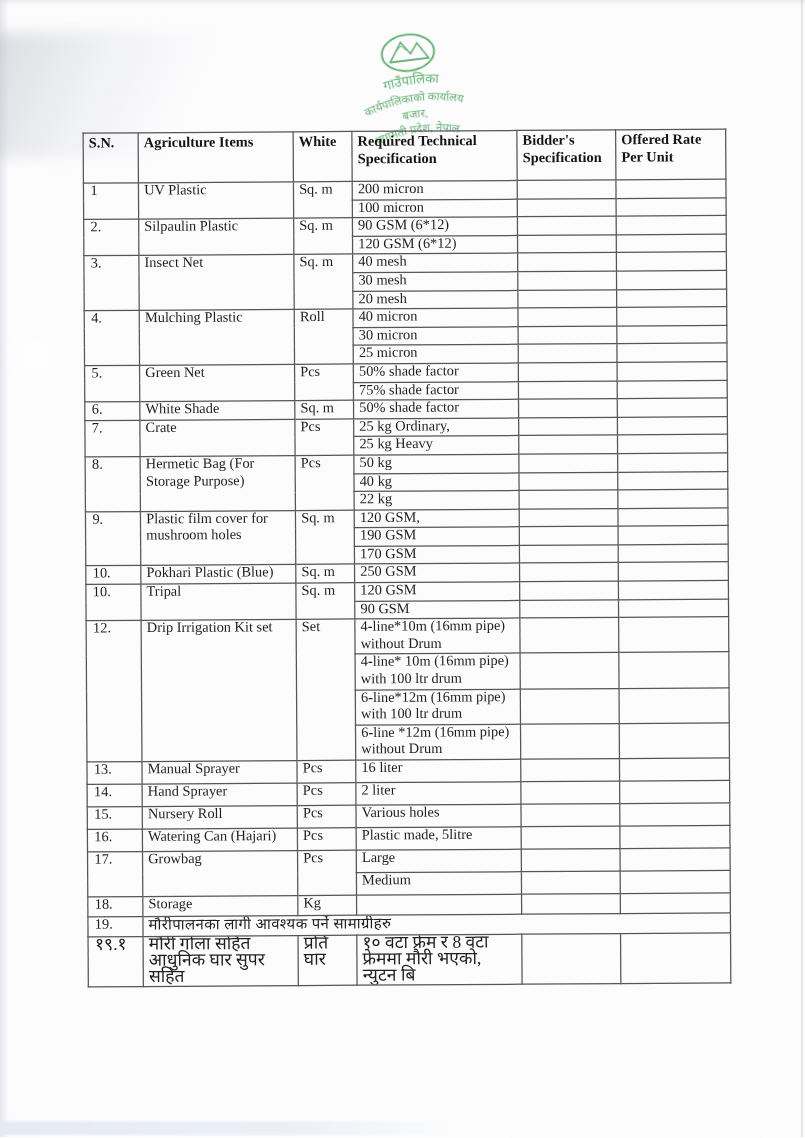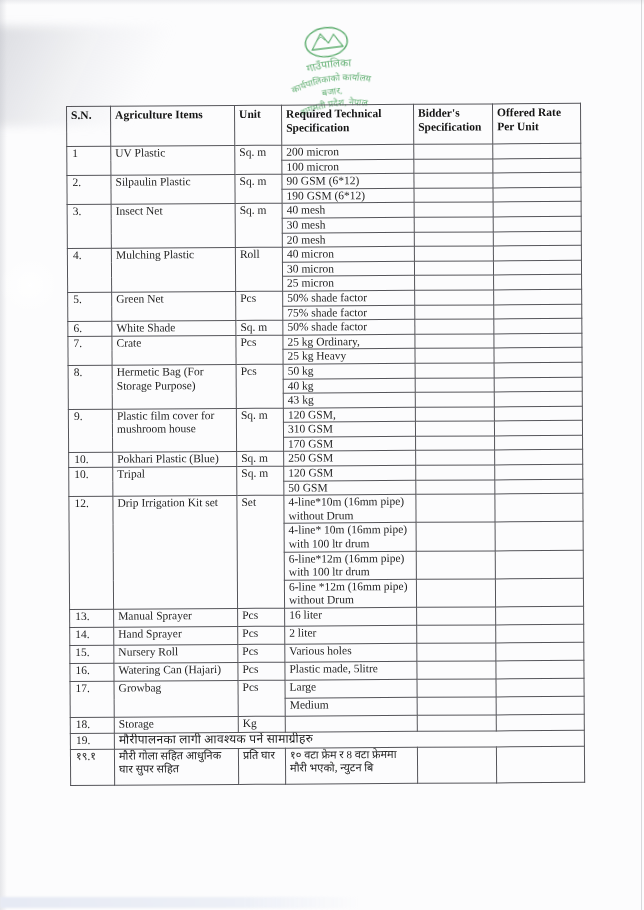--- a/index.html
+++ b/index.html
@@ -38,21 +38,21 @@
   }
   .spec-table th,.spec-table td{
     border:1px solid #55555a;vertical-align:top;
     padding:0 4px;font-size:11.5px;line-height:13.6px;
     overflow:hidden;word-wrap:break-word;
   }
   .spec-table thead tr{height:40px;}
   .spec-table th{text-align:left;font-weight:bold;padding-top:2px;color:#141414;}
   td.sn{padding-left:5px;}
   td.section-title{font-size:12px;letter-spacing:.3px;}
-  td.np{font-size:11px;line-height:13px;}
+  td.np{font-size:14px;line-height:13px;}
 </style>
 </head>
 <body>
 
 <div class="page">
 
   <div class="shadow-topleft"></div>
   <div class="edge-left"></div>
   <div class="edge-top"></div>
   <div class="edge-right"></div>
@@ -92,21 +92,21 @@
         <col style="width:124px">
         <col style="width:47px">
       <col style="width:132px">
         <col style="width:79px">
         <col style="width:88px">
     </colgroup>
     <thead>
       <tr>
         <th>S.N.</th>
         <th>Agriculture Items</th>
-        <th>Unit</th>
+        <th>White</th>
         <th>Required Technical Specification</th>
         <th>Bidder's Specification</th>
         <th>Offered Rate Per Unit</th>
       </tr>
     </thead>
     <tbody>
         <tr style="height: 14px;">
           <td class="sn" rowspan="2">1</td>
           <td class="item" rowspan="2">UV Plastic</td>
           <td class="unit" rowspan="2">Sq. m</td>
@@ -121,21 +121,21 @@
         </tr>
         <tr style="height: 14px;">
           <td class="sn" rowspan="2">2.</td>
           <td class="item" rowspan="2">Silpaulin Plastic</td>
           <td class="unit" rowspan="2">Sq. m</td>
           <td class="spec">90 GSM (6*12)</td>
           <td class="blank"></td>
           <td class="blank"></td>
         </tr>
         <tr style="height: 14px;">
-          <td class="spec">190 GSM (6*12)</td>
+          <td class="spec">120 GSM (6*12)</td>
           <td class="blank"></td>
           <td class="blank"></td>
         </tr>
         <tr style="height: 14px;">
           <td class="sn" rowspan="3">3.</td>
           <td class="item" rowspan="3">Insect Net</td>
           <td class="unit" rowspan="3">Sq. m</td>
           <td class="spec">40 mesh</td>
           <td class="blank"></td>
           <td class="blank"></td>
@@ -209,34 +209,34 @@
           <td class="spec">50 kg</td>
           <td class="blank"></td>
           <td class="blank"></td>
         </tr>
         <tr style="height: 14px;">
           <td class="spec">40 kg</td>
           <td class="blank"></td>
           <td class="blank"></td>
         </tr>
         <tr style="height: 14px;">
-          <td class="spec">43 kg</td>
+          <td class="spec">22 kg</td>
           <td class="blank"></td>
           <td class="blank"></td>
         </tr>
         <tr style="height: 14px;">
           <td class="sn" rowspan="3">9.</td>
-          <td class="item" rowspan="3">Plastic film cover for mushroom house</td>
+          <td class="item" rowspan="3">Plastic film cover for mushroom holes</td>
           <td class="unit" rowspan="3">Sq. m</td>
           <td class="spec">120 GSM,</td>
           <td class="blank"></td>
           <td class="blank"></td>
         </tr>
         <tr style="height: 14px;">
-          <td class="spec">310 GSM</td>
+          <td class="spec">190 GSM</td>
           <td class="blank"></td>
           <td class="blank"></td>
         </tr>
         <tr style="height: 14px;">
           <td class="spec">170 GSM</td>
           <td class="blank"></td>
           <td class="blank"></td>
         </tr>
         <tr style="height: 14px;">
           <td class="sn" rowspan="1">10.</td>
@@ -248,21 +248,21 @@
         </tr>
         <tr style="height: 14px;">
           <td class="sn" rowspan="2">10.</td>
           <td class="item" rowspan="2">Tripal</td>
           <td class="unit" rowspan="2">Sq. m</td>
           <td class="spec">120 GSM</td>
           <td class="blank"></td>
           <td class="blank"></td>
         </tr>
         <tr style="height: 14px;">
-          <td class="spec">50 GSM</td>
+          <td class="spec">90 GSM</td>
           <td class="blank"></td>
           <td class="blank"></td>
         </tr>
         <tr style="height: 14px;">
           <td class="sn" rowspan="4">12.</td>
           <td class="item" rowspan="4">Drip Irrigation Kit set</td>
           <td class="unit" rowspan="4">Set</td>
           <td class="spec">4-line*10m (16mm pipe) without Drum</td>
           <td class="blank"></td>
           <td class="blank"></td>

